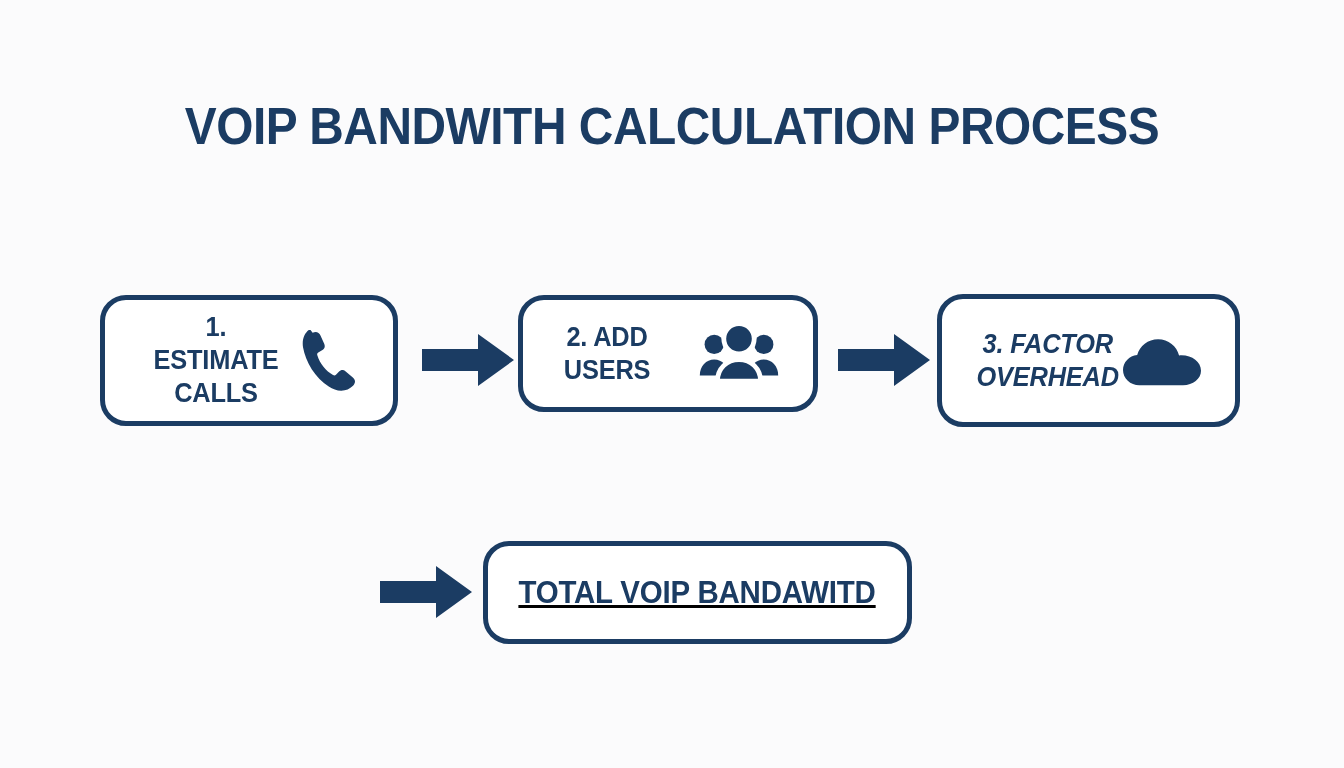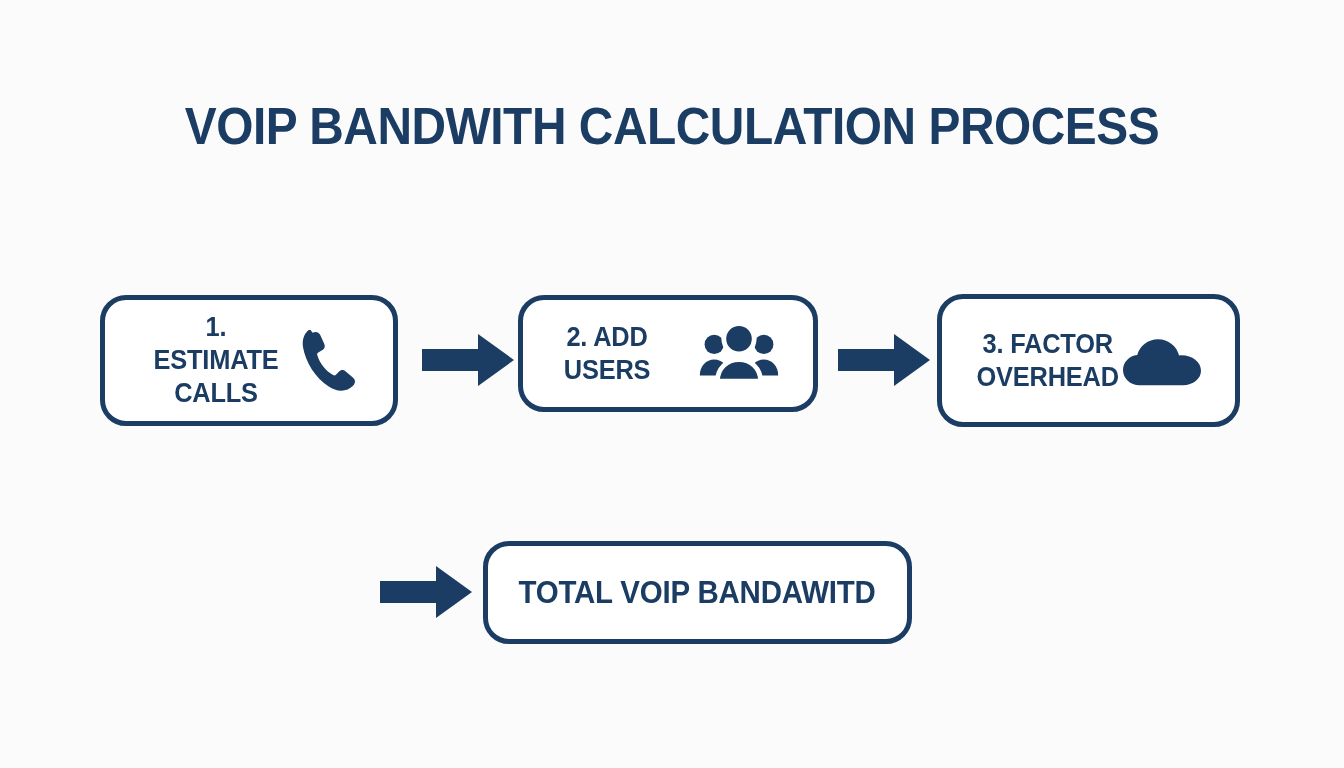--- a/index.html
+++ b/index.html
@@ -64,40 +64,41 @@
   }
   .step-icon {
     flex: 0 0 auto;
     display: flex;
     align-items: center;
     justify-content: center;
   }
 
   #box-1 { left: 100px; top: 295px; width: 298px; height: 131px; }
   #box-2 { left: 518px; top: 295px; width: 300px; height: 117px; }
-  #box-3 { left: 937px; top: 294px; width: 303px; height: 133px; }
+  #box-3 { left: 937px; top: 294px; width: 303px; height: 133px; font-style: italic; }
 
   #box-1 .step-label { margin-left: 6px; }
   #box-2 .step-label { margin-left: 14px; }
   #box-3 .step-label { margin-left: 6px; }
 
   
   #result-box {
     position: absolute;
     left: 483px;
     top: 541px;
     width: 429px;
     height: 103px;
     box-sizing: border-box;
     background: #ffffff;
     border: 5px solid #1b3c63;
     border-radius: 26px;
     display: flex;
     align-items: center;
     justify-content: center;
+    text-decoration: underline;
   }
   #result-box .result-label {
     color: #1b3c63;
     font-family: "Liberation Sans Narrow", "Liberation Sans", sans-serif;
     font-weight: bold;
     font-size: 31px;
     letter-spacing: -0.2px;
     transform: scaleX(0.95);
     white-space: nowrap;
   }

